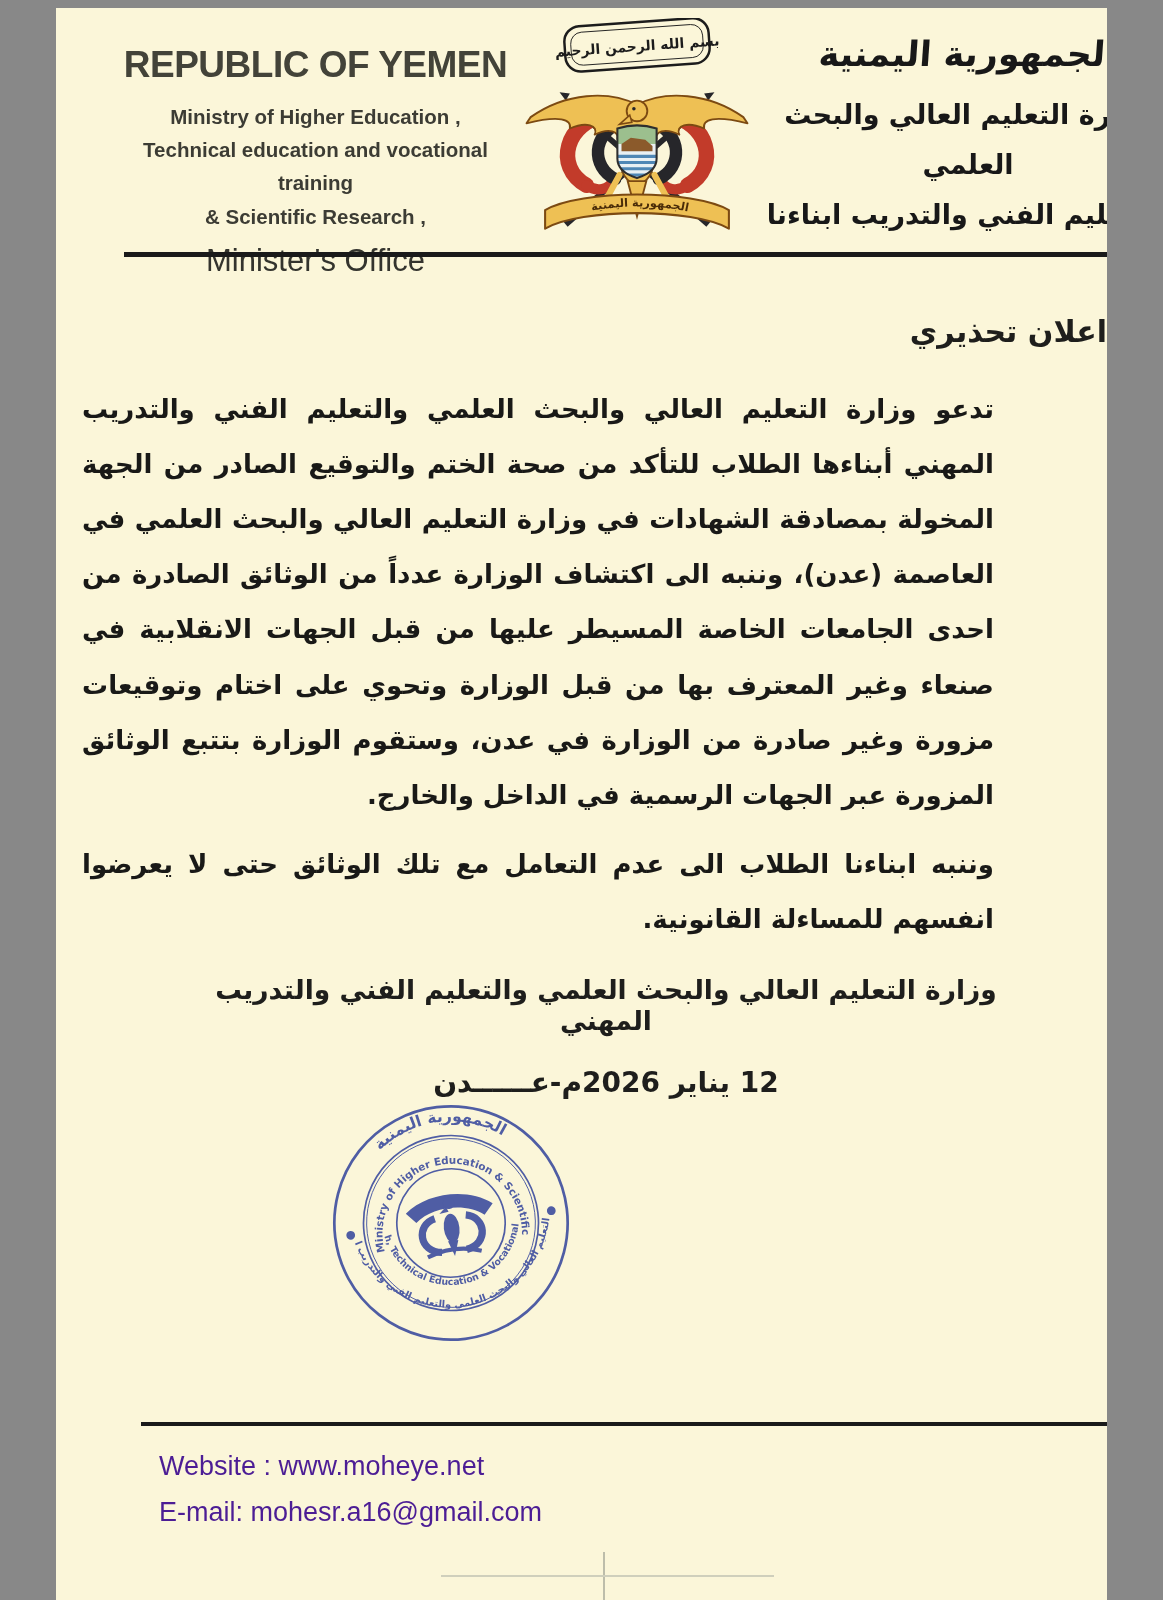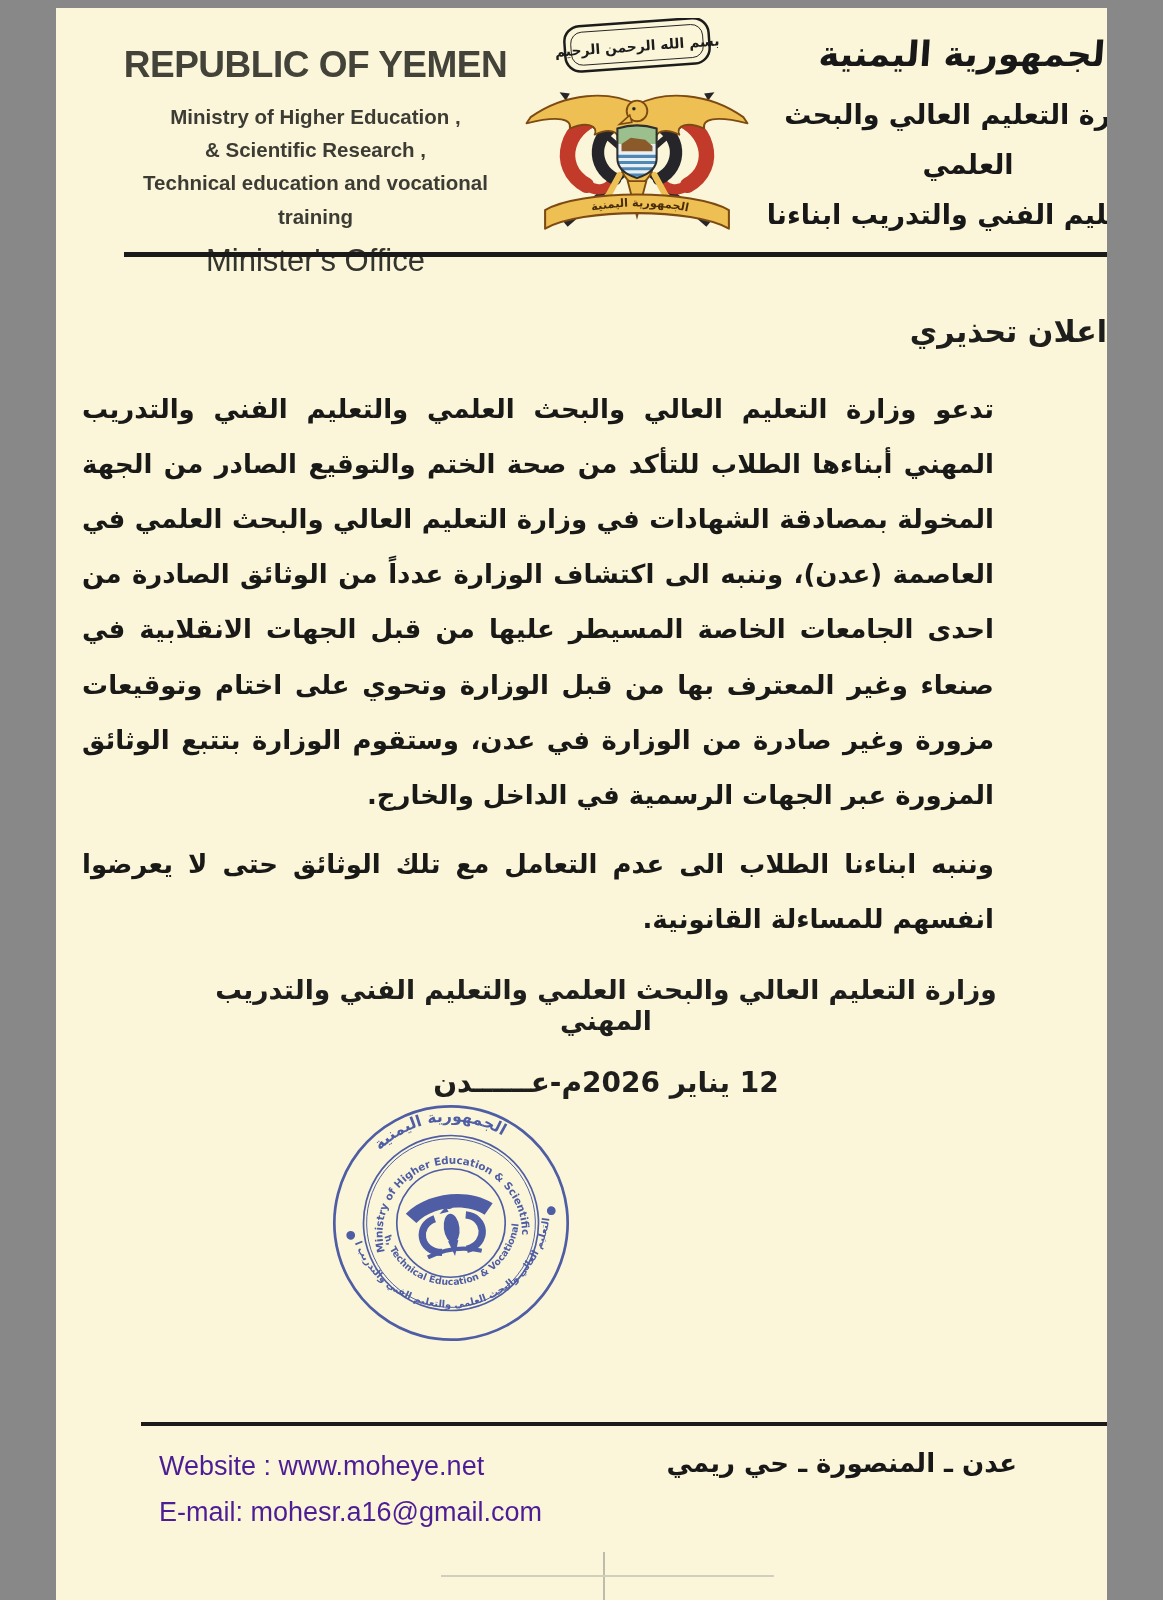--- a/index.html
+++ b/index.html
@@ -104,22 +104,22 @@
 </style>
 </head>
 <body>
 
 <div class="page">
 
   <div class="header-en">
     <div class="country">REPUBLIC OF YEMEN</div>
     <div class="sub">
       <div>Ministry of Higher Education ,</div>
+      <div>Technical education and vocational training</div>
       <div>&amp; Scientific Research ,</div>
-      <div>Technical education and vocational training</div>
     </div>
     <div class="office">Minister's Office</div>
   </div>
 
   <div class="header-emblem">
     <svg viewBox="0 0 230 215" width="238" height="222">
 
       <g transform="translate(115,26) rotate(-4)">
         <rect x="-70" y="-22" width="140" height="44" rx="15" fill="none" stroke="#1c1c1c" stroke-width="2.4"></rect>
         <rect x="-64" y="-16" width="128" height="32" rx="11" fill="none" stroke="#1c1c1c" stroke-width="0.9"></rect>
@@ -239,17 +239,16 @@
         </g>
       </g>
     </svg>
   </div>
 
   <div class="footer-rule"></div>
   <div class="footer-left">
     <div>Website : www.moheye.net</div>
     <div>E-mail: mohesr.a16@gmail.com</div>
   </div>
-  <div class="footer-right">عدن ـ المنصورة ـ حي ريمي</div>
 
   <div class="reg-v"></div>
   <div class="reg-h"></div>
 </div>
 
 </body></html>

